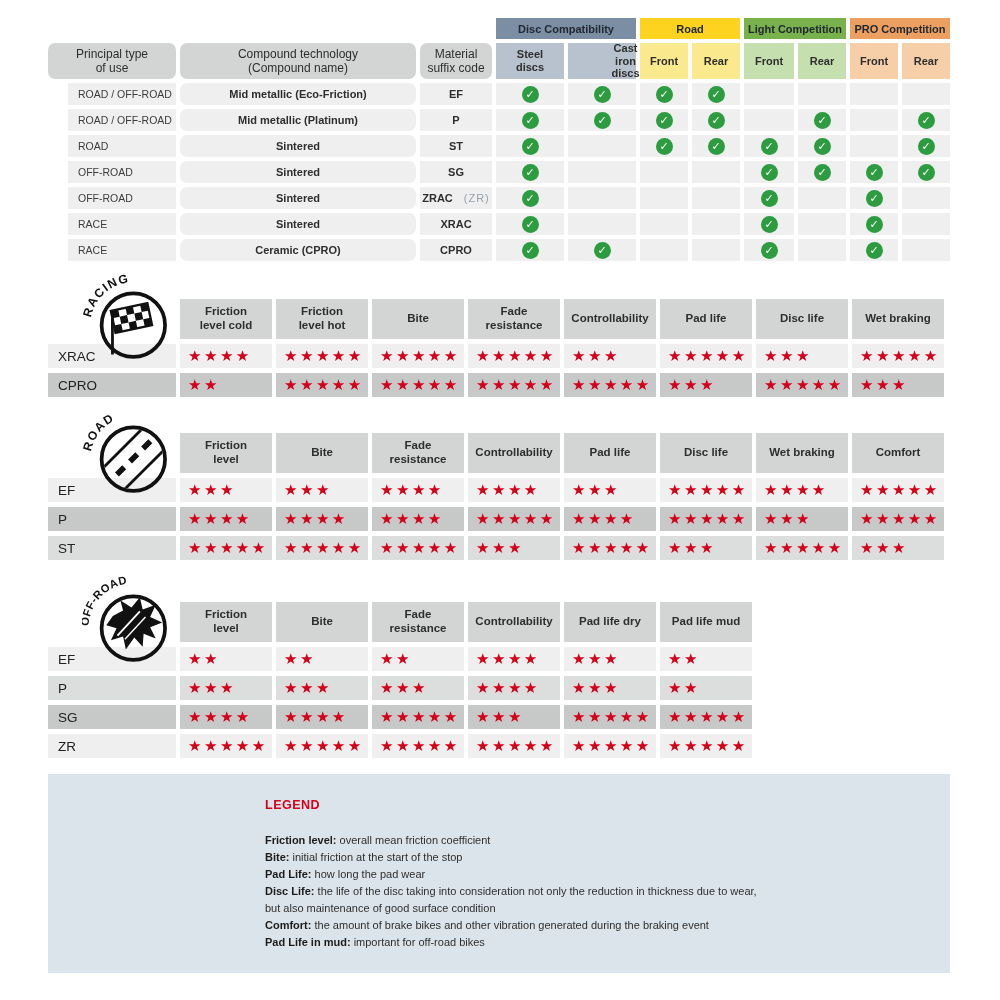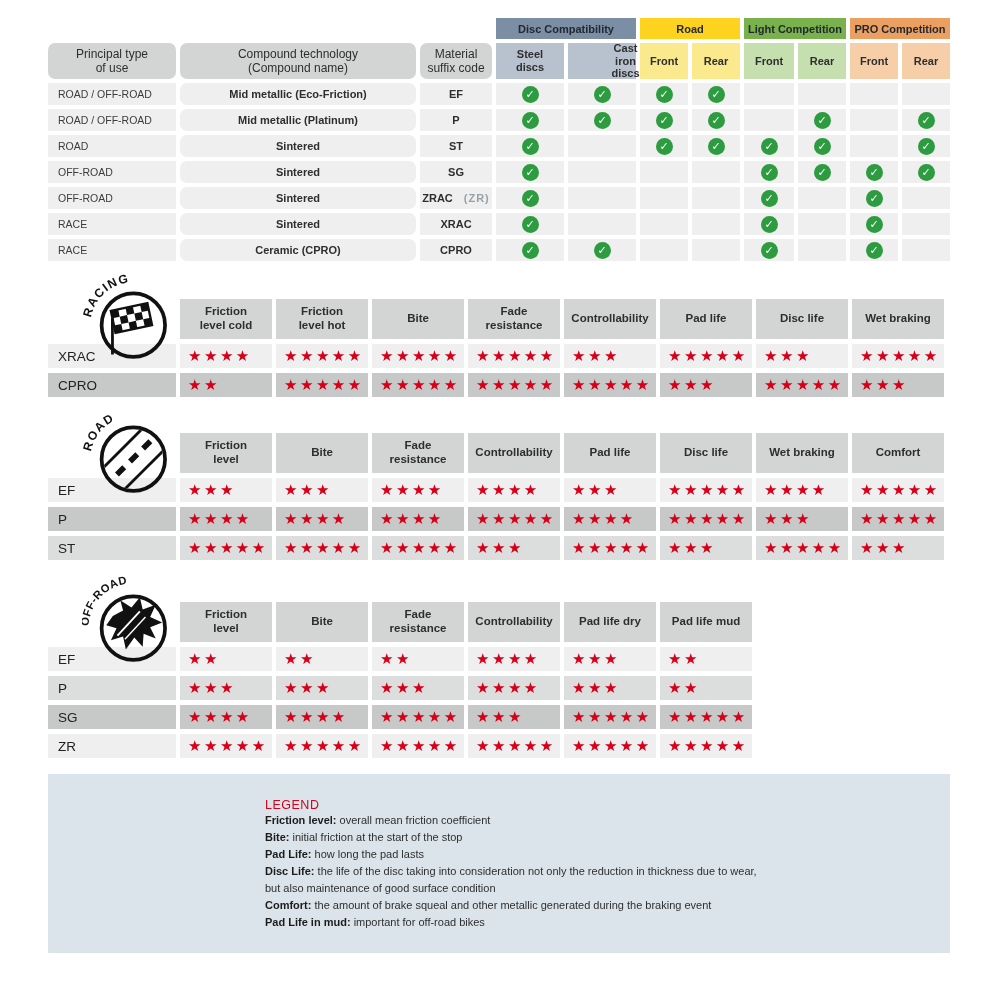--- a/index.html
+++ b/index.html
@@ -8,24 +8,24 @@
 
   
   .compat-grid{display:grid;
     grid-template-columns:128px 236px 72px 68px 68px 48px 48px 50px 48px 48px 48px;
     grid-template-rows:21px 36px repeat(7,22px);
     column-gap:4px;row-gap:4px;}
   .cell{display:flex;align-items:center;justify-content:center;text-align:center;box-sizing:border-box;}
   .group-hd{font-weight:700;font-size:11px;color:#222831;}
   .main-hd{background:#d3d5d5;font-weight:400;font-size:12px;white-space:pre-line;line-height:1.2;color:#2e2e2e;border-radius:7px;}
   .sub-hd{font-weight:700;font-size:11px;white-space:pre-line;line-height:1.15;color:#2e2e2e;}
-  .use-cell{background:#efefef;justify-content:flex-start;padding-left:10px;font-size:10.5px;color:#3c3c3c;}
+  .use-cell{background:#efefef;justify-content:flex-start;padding-left:10px;font-size:10.5px;color:#3c3c3c;margin-left:20px;}
   .comp-cell{background:#efefef;font-weight:700;font-size:11px;color:#2e2e2e;border-radius:7px;}
   .suffix-cell{background:#efefef;font-weight:700;font-size:11px;color:#2e2e2e;}
-  .suffix-note{color:#98a1a9;font-weight:700;margin-left:11px;letter-spacing:1px;}
+  .suffix-note{color:#98a1a9;font-weight:400;margin-left:11px;letter-spacing:1px;}
   .check-cell{background:#efefef;}
   .check{width:17px;height:17px;border-radius:50%;background:#2d9b3f;color:#fff;font-size:11px;font-weight:700;
     display:flex;align-items:center;justify-content:center;font-family:"DejaVu Sans",sans-serif;line-height:1;}
 
   
   .section{position:relative;}
   .sec-racing{margin-top:38px;}
   .sec-road{margin-top:36px;}
   .sec-offroad{margin-top:42px;}
   .stars-grid{display:grid;column-gap:4px;row-gap:5px;}
@@ -35,21 +35,21 @@
   .star-cell{justify-content:flex-start;padding-left:8px;}
   .stars{color:#d50019;font-size:15px;letter-spacing:2.5px;font-family:"DejaVu Sans",sans-serif;line-height:1;}
   .sh-light{background:#efefef;}
   .sh-medium{background:#dcdddd;}
   .sh-dark{background:#c7c9c9;}
   .badge{position:absolute;left:34px;top:-28px;width:98px;height:98px;}
   .badge text{font-family:"Liberation Sans",sans-serif;}
 
   
   .legend{margin-top:16px;background:#dbe4ea;width:902px;box-sizing:border-box;padding:24px 30px 22px 217px;}
-  .legend-title{color:#d50019;font-weight:400;font-size:12.5px;letter-spacing:.5px;margin-bottom:0;}
+  .legend-title{color:#d50019;font-weight:700;font-size:12.5px;letter-spacing:.5px;margin-bottom:20px;}
   .legend-item{font-size:11px;color:#2f2f2f;line-height:1.55;white-space:pre-line;}
   .legend-item b{color:#1c1c1c;}
 </style>
 </head>
 <body>
 
 <div class="page">
 
   <div class="compat-grid" id="compat-grid">
       <div class="cell" style="grid-column: 1 / span 3;"></div>
@@ -510,21 +510,21 @@
           <span class="stars">★★★★★</span>
         </div>
       </div>
   </div>
 
   <div class="legend">
     <div class="legend-title">LEGEND</div>
     <div id="legend-items">
         <div class="legend-item"><b>Friction level: </b><span>overall mean friction coefficient</span></div>
         <div class="legend-item"><b>Bite: </b><span>initial friction at the start of the stop</span></div>
-        <div class="legend-item"><b>Pad Life: </b><span>how long the pad lasts</span></div>
+        <div class="legend-item"><b>Pad Life: </b><span>how long the pad wear</span></div>
         <div class="legend-item"><b>Disc Life: </b><span>the life of the disc taking into consideration not only the reduction in thickness due to wear,
 but also maintenance of good surface condition</span></div>
-        <div class="legend-item"><b>Comfort: </b><span>the amount of brake squeal and other metallic generated during the braking event</span></div>
+        <div class="legend-item"><b>Comfort: </b><span>the amount of brake bikes and other vibration generated during the braking event</span></div>
         <div class="legend-item"><b>Pad Life in mud: </b><span>important for off-road bikes</span></div>
       </div>
   </div>
 
 </div>
 
 </body></html>

